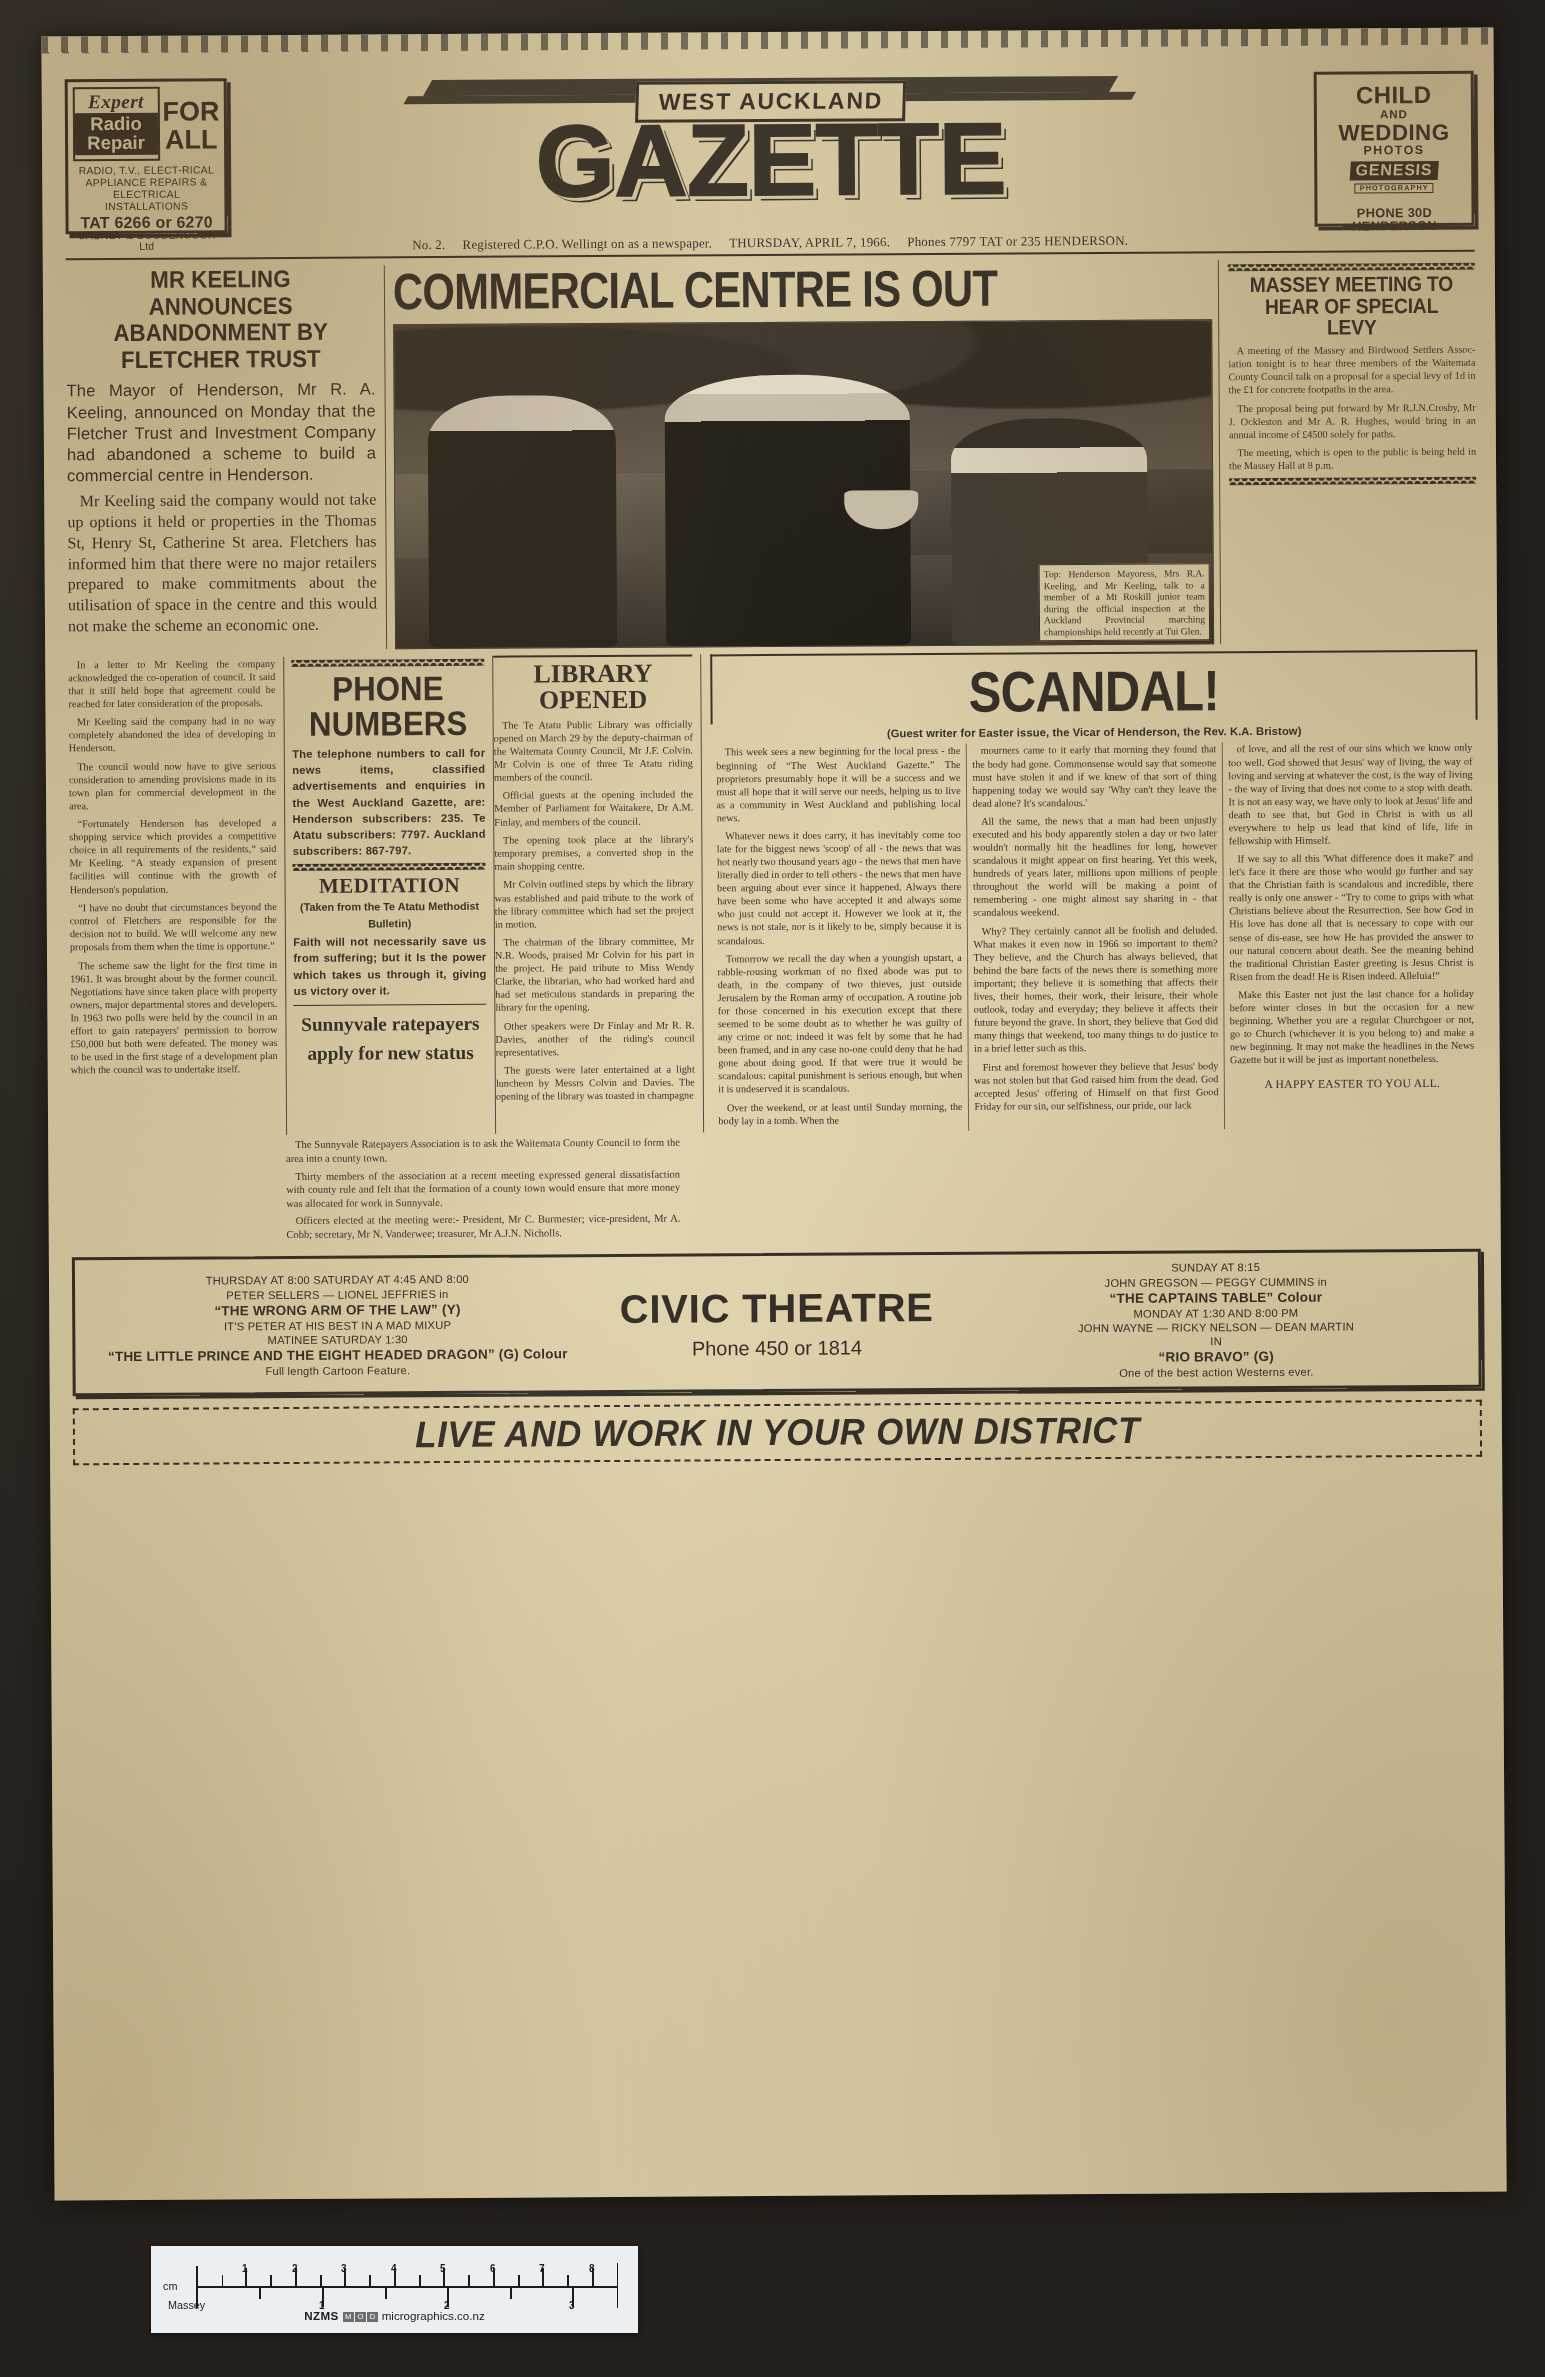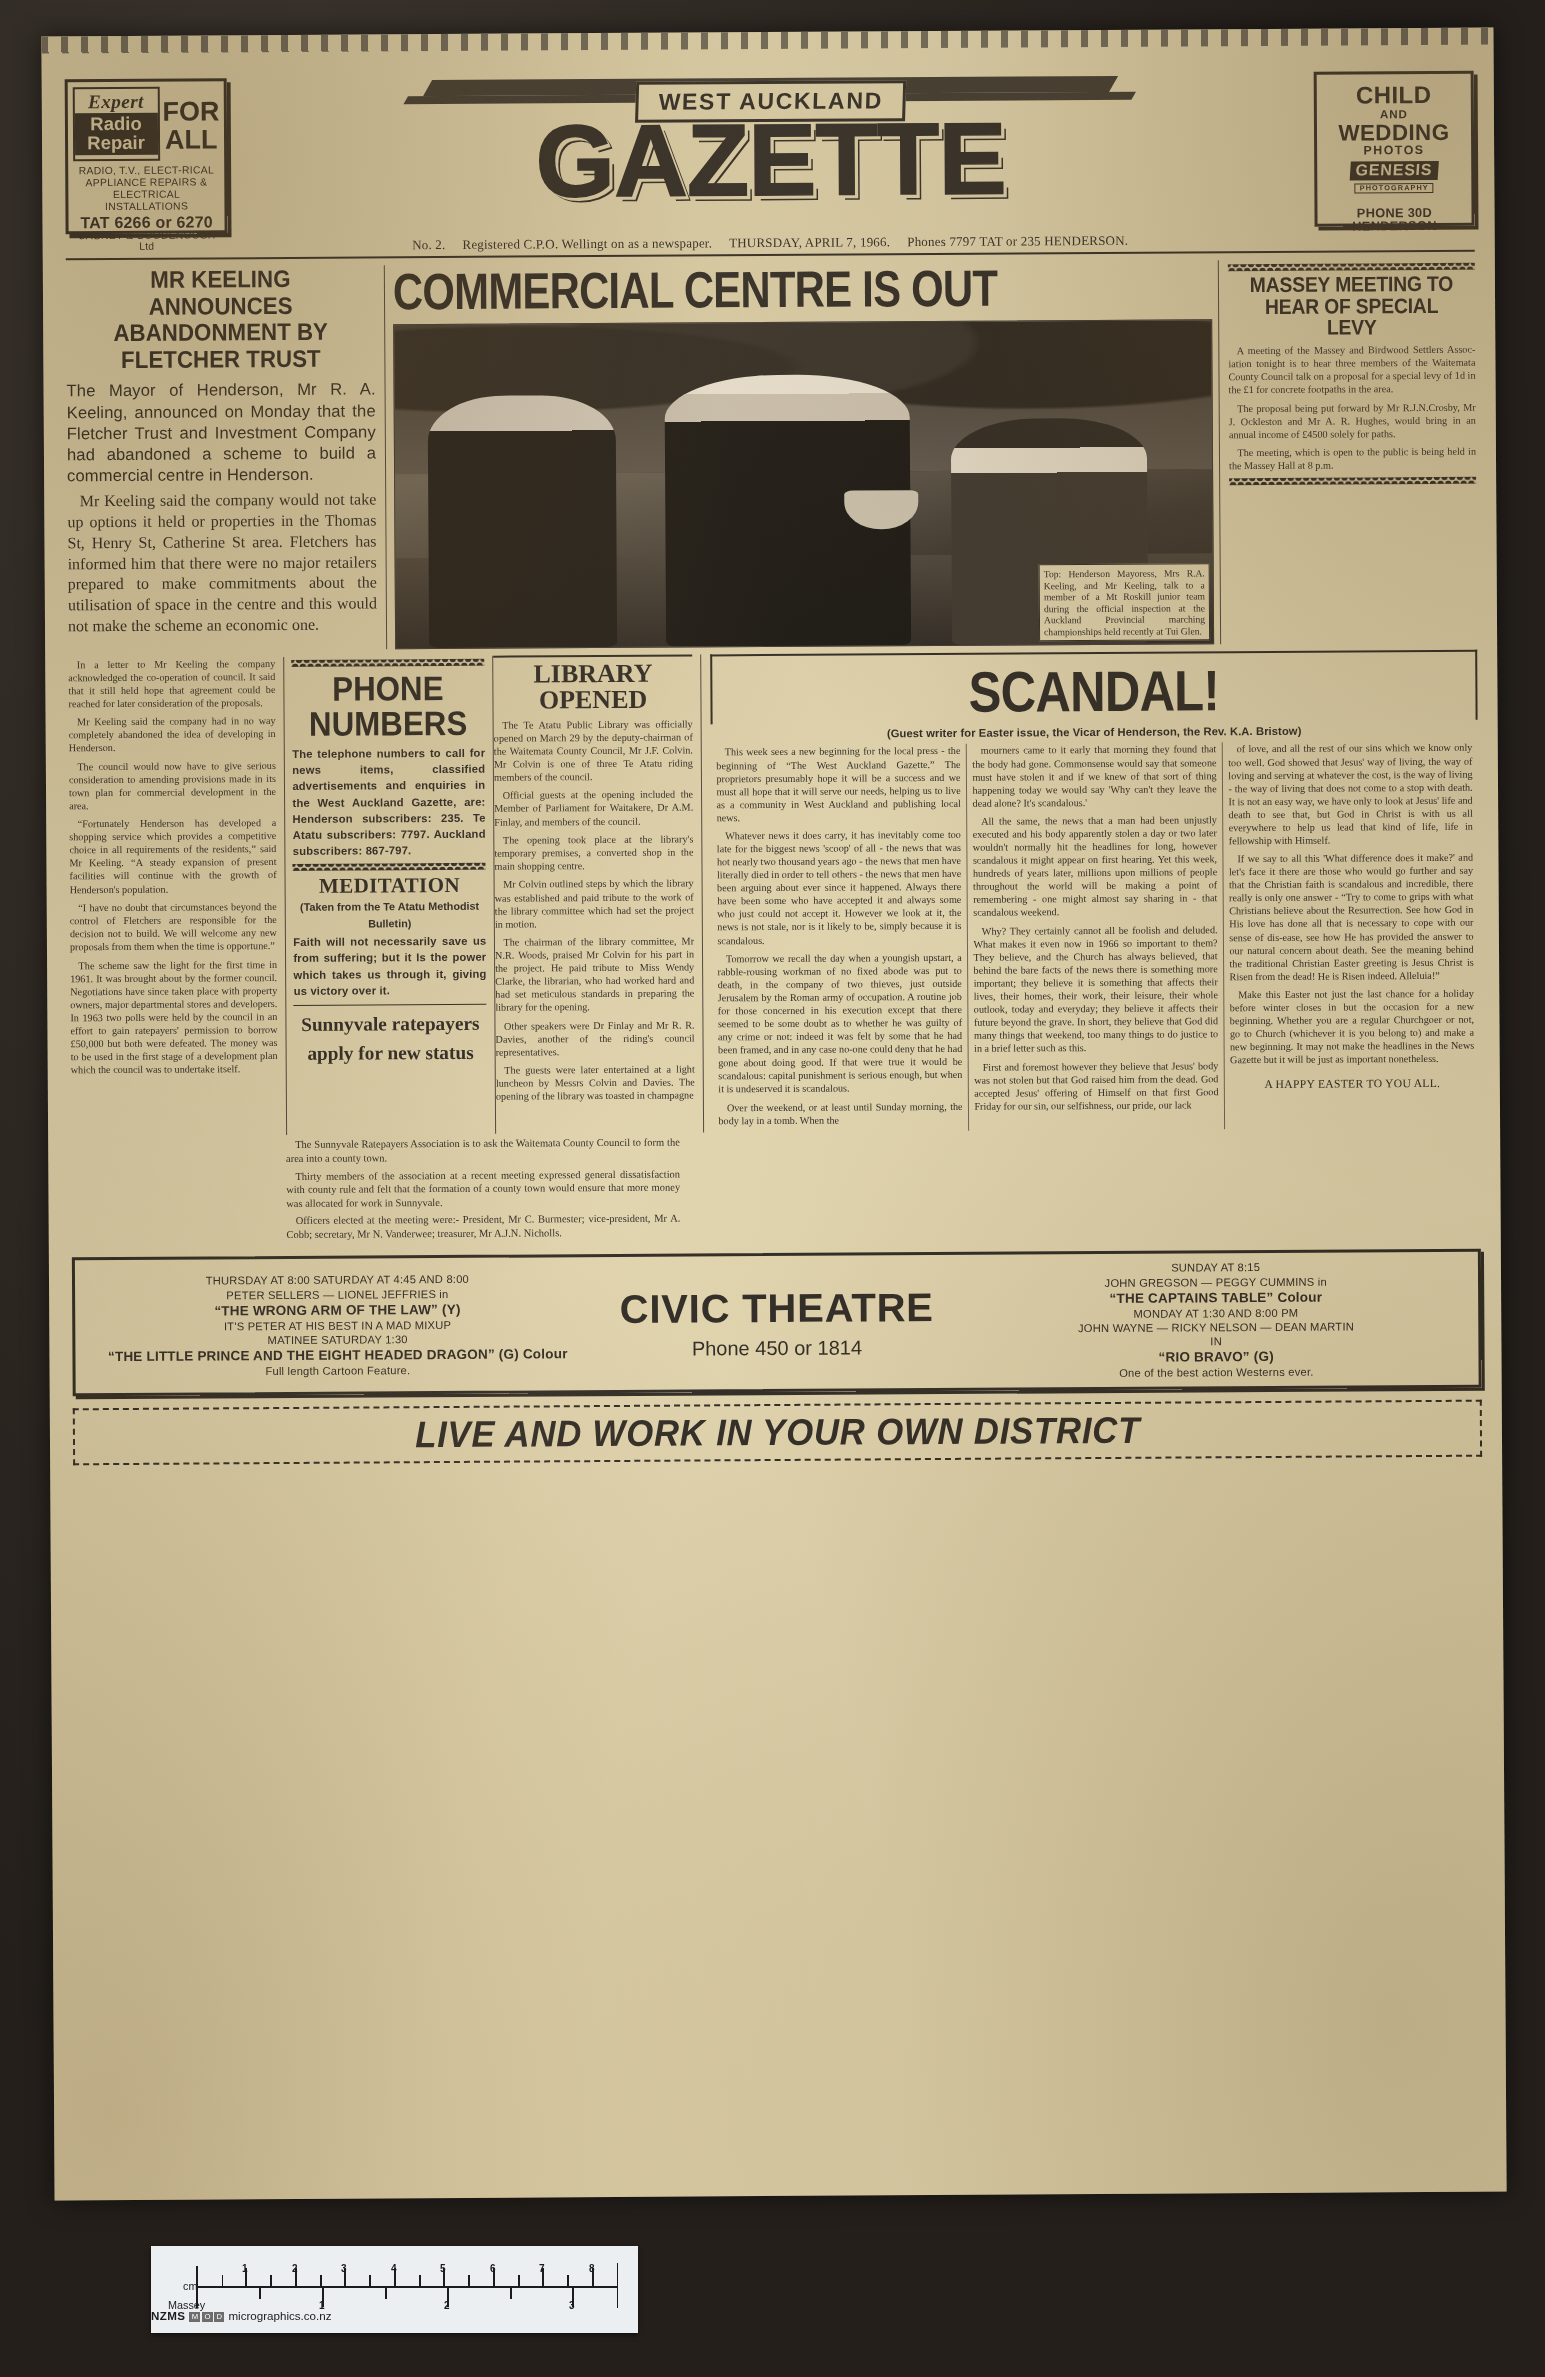--- a/index.html
+++ b/index.html
@@ -209,21 +209,21 @@
   .sb-vert{position:absolute;left:0;top:0;width:1.5px;height:42px;background:#1b1b1b;}
   .sb-vend{position:absolute;right:0;top:-3.1px;width:1.5px;height:45px;background:#1b1b1b;}
   .tick{position:absolute;width:1.5px;background:#1b1b1b;}
   .tk-up{top:9.3px;height:11.6px;}
   .tk-upL{top:1.5px;height:19.3px;}
   .tk-dn{top:21.6px;height:11.6px;}
   .tk-dnL{top:21.6px;height:19.3px;}
   .sb-num{position:absolute;font-family:"Liberation Sans",sans-serif;font-size:10px;
     font-weight:bold;color:#1b1b1b;}
   .sb-lab{position:absolute;font-family:"Liberation Sans",sans-serif;font-size:10.8px;color:#1b1b1b;}
-  .sb-foot{position:absolute;left:0;right:0;bottom:10.8px;text-align:left;
+  .sb-foot{position:absolute;left:0;right:0;bottom:10.8px;text-align:center;
     font-family:"Liberation Sans",sans-serif;font-size:11.6px;color:#1b1b1b;margin-top:28px;}
   .sb-foot b{font-weight:bold;letter-spacing:0.4px;}
   .sb-chip{display:inline-block;background:#6d6d6d;color:#fff;font-size:7.7px;
     padding:0.8px 2.3px;margin:0 0.8px;vertical-align:middle;}
 </style>
 </head>
 <body>
 
 <div id="page">
   <div id="backdrop"></div>
@@ -467,21 +467,21 @@
       <div class="tick tk-dn" style="left:189px;"></div>
       <div class="tick tk-dnL" style="left:251px;"></div>
       <div class="tick tk-dn" style="left:314px;"></div>
       <div class="tick tk-dnL" style="left:376px;"></div>
 
       <div class="sb-num" style="left:123px;top:34px;">1</div>
       <div class="sb-num" style="left:248px;top:34px;">2</div>
       <div class="sb-num" style="left:373px;top:34px;">3</div>
     </div>
 
-    <div class="sb-lab" style="left:32px;top:34px;text-align:center;">cm</div>
+    <div class="sb-lab" style="left:12px;top:34px;text-align:center;">cm</div>
     <div class="sb-lab" style="left:17px;top:53px;">Massey</div>
 
     <div class="sb-foot">
       <b>NZMS</b>
       <span class="sb-chip">M</span><span class="sb-chip">O</span><span class="sb-chip">D</span>
       <span>micrographics.co.nz</span>
     </div>
   </div>
 </div>
 

